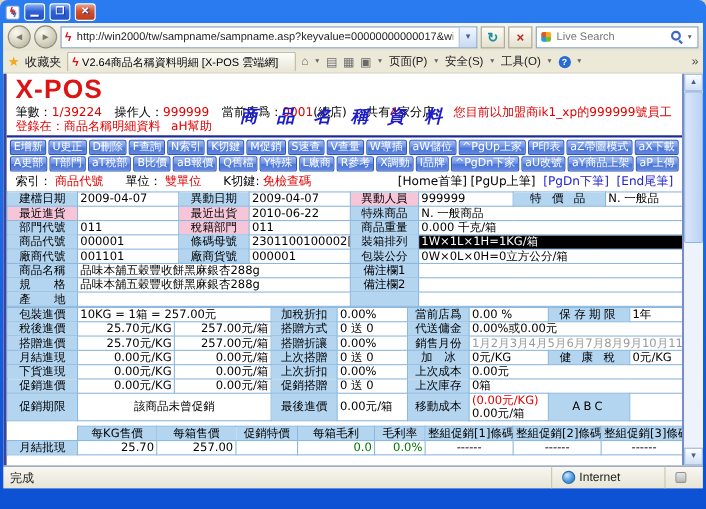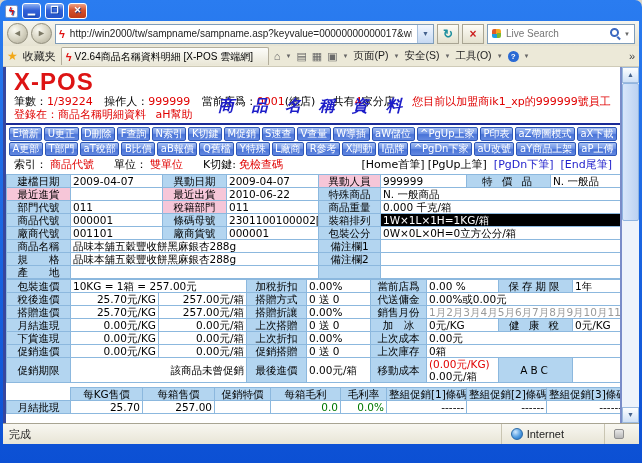--- a/index.html
+++ b/index.html
@@ -94,21 +94,21 @@
   .idx .nav{margin-left:auto;}
   
   table.frm{border-collapse:collapse;table-layout:fixed;width:618px;margin:0 auto;}
   table.frm td{border:1px solid #8cb8de;height:12px;line-height:12px;font-size:10.5px;
     padding:0 2px;overflow:hidden;white-space:nowrap;}
   td.lb{background:#b3d5f0;text-align:center;padding:0 1px;}
   td.lp{background:#f6c6d8;text-align:center;padding:0 1px;}
   td.bt{background:#b3d5f0;text-align:center;letter-spacing:3px;}
   td.v{background:#fff;}
   td.vr{text-align:right;}
-  td.c{text-align:right;}
+  td.c{text-align:center;}
   td.sel{background:#000;color:#fff;}
   td.grayv{color:#9a9a9a;}
   td.tall{height:26px;line-height:12px;}
   .mt{margin-top:3px;}
   .green{color:#007800;}
   
   .statusbar{height:21px;background:linear-gradient(#f8f7f1,#e8e5d6);border-top:1px solid #a8a492;
     display:flex;align-items:center;font-size:11px;color:#222;padding:0 6px;gap:31px;}
   .seg{display:flex;align-items:center;gap:4px;padding:0 9px;height:100%;
     border-left:1px solid #c9c5b2;}

